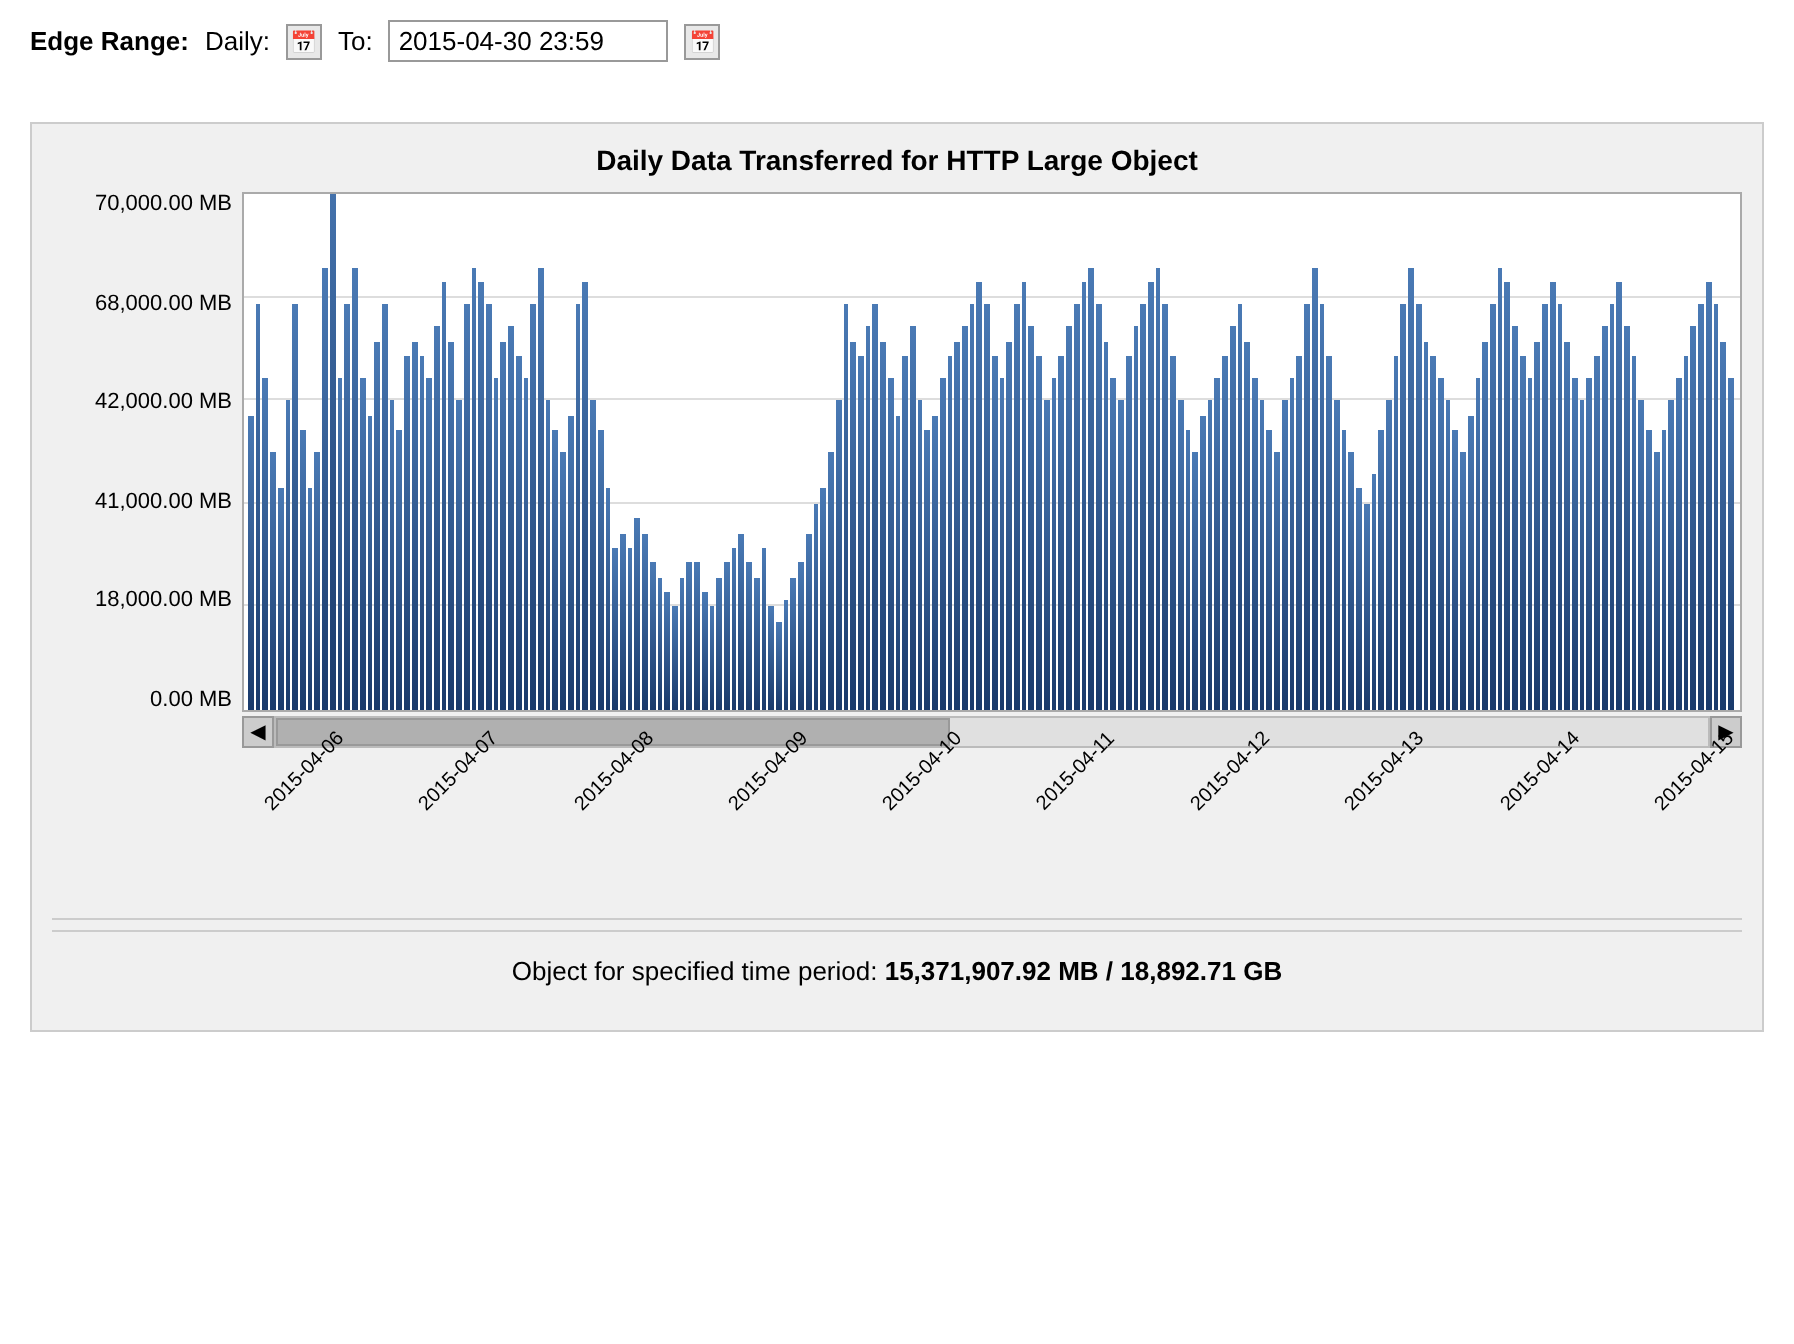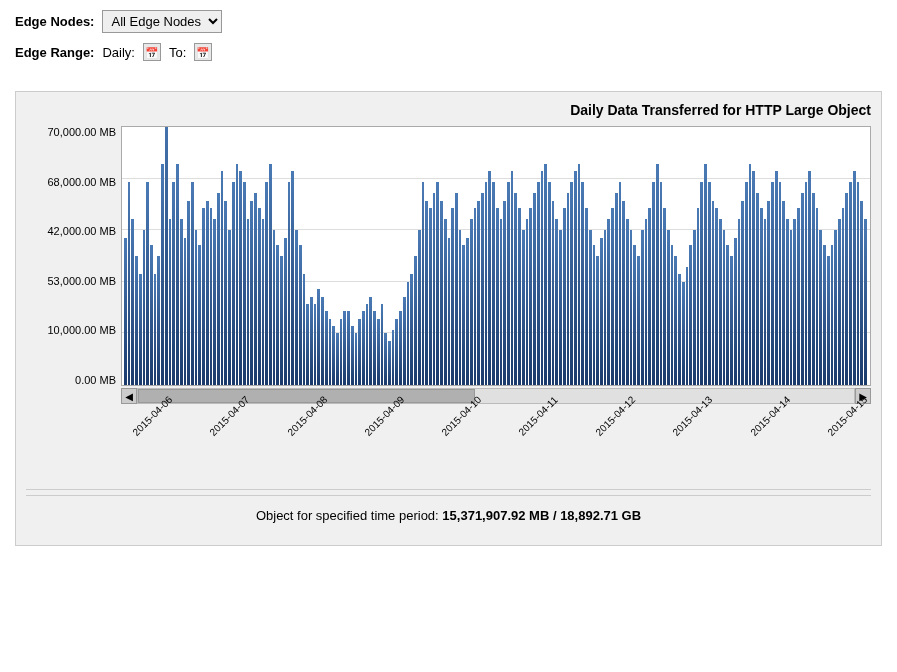--- a/index.html
+++ b/index.html
@@ -44,21 +44,21 @@
       text-align: center;
       line-height: 18px;
     }
     .chart-container {
       margin: 10px 15px;
       border: 1px solid #ccc;
       background: #f0f0f0;
       padding: 10px;
     }
     .chart-title {
-      text-align: right;
+      text-align: center;
       font-weight: bold;
       font-size: 14px;
       margin-bottom: 8px;
     }
     .chart-area {
       display: flex;
       position: relative;
     }
     .y-axis {
       display: flex;
@@ -168,42 +168,37 @@
       border: none;
       border-top: 1px solid #ccc;
       margin: 5px 0;
     }
   </style>
 </head>
 <body>
 
 <div class="controls">
   <div class="control-row">
-    <span class="control-label">Edge Nodes:</span>
-    <select>
-      <option>All Edge Nodes</option>
-    </select>
-  </div>
-  <div class="control-row">
     <span class="control-label">Edge Range:</span>
     <span>Daily:</span>
     <span class="cal-icon">📅</span>
     <span>To:</span>
+    <input type="text" value="2015-04-30 23:59" style="">
     <span class="cal-icon">📅</span>
   </div>
 </div>
 
 <div class="chart-container">
   <div class="chart-title">Daily Data Transferred for HTTP Large Object</div>
 
   <div class="chart-area">
     <div class="y-axis" id="y-axis">
         <div>0.00 MB</div>
-        <div>10,000.00 MB</div>
-        <div>53,000.00 MB</div>
+        <div>18,000.00 MB</div>
+        <div>41,000.00 MB</div>
         <div>42,000.00 MB</div>
         <div>68,000.00 MB</div>
         <div>70,000.00 MB</div>
       </div>
     <div class="chart-plot">
       <div class="gridlines" id="gridlines">
           <div class="gridline" style="bottom: 20%;"></div>
           <div class="gridline" style="bottom: 40%;"></div>
           <div class="gridline" style="bottom: 60%;"></div>
           <div class="gridline" style="bottom: 80%;"></div>

